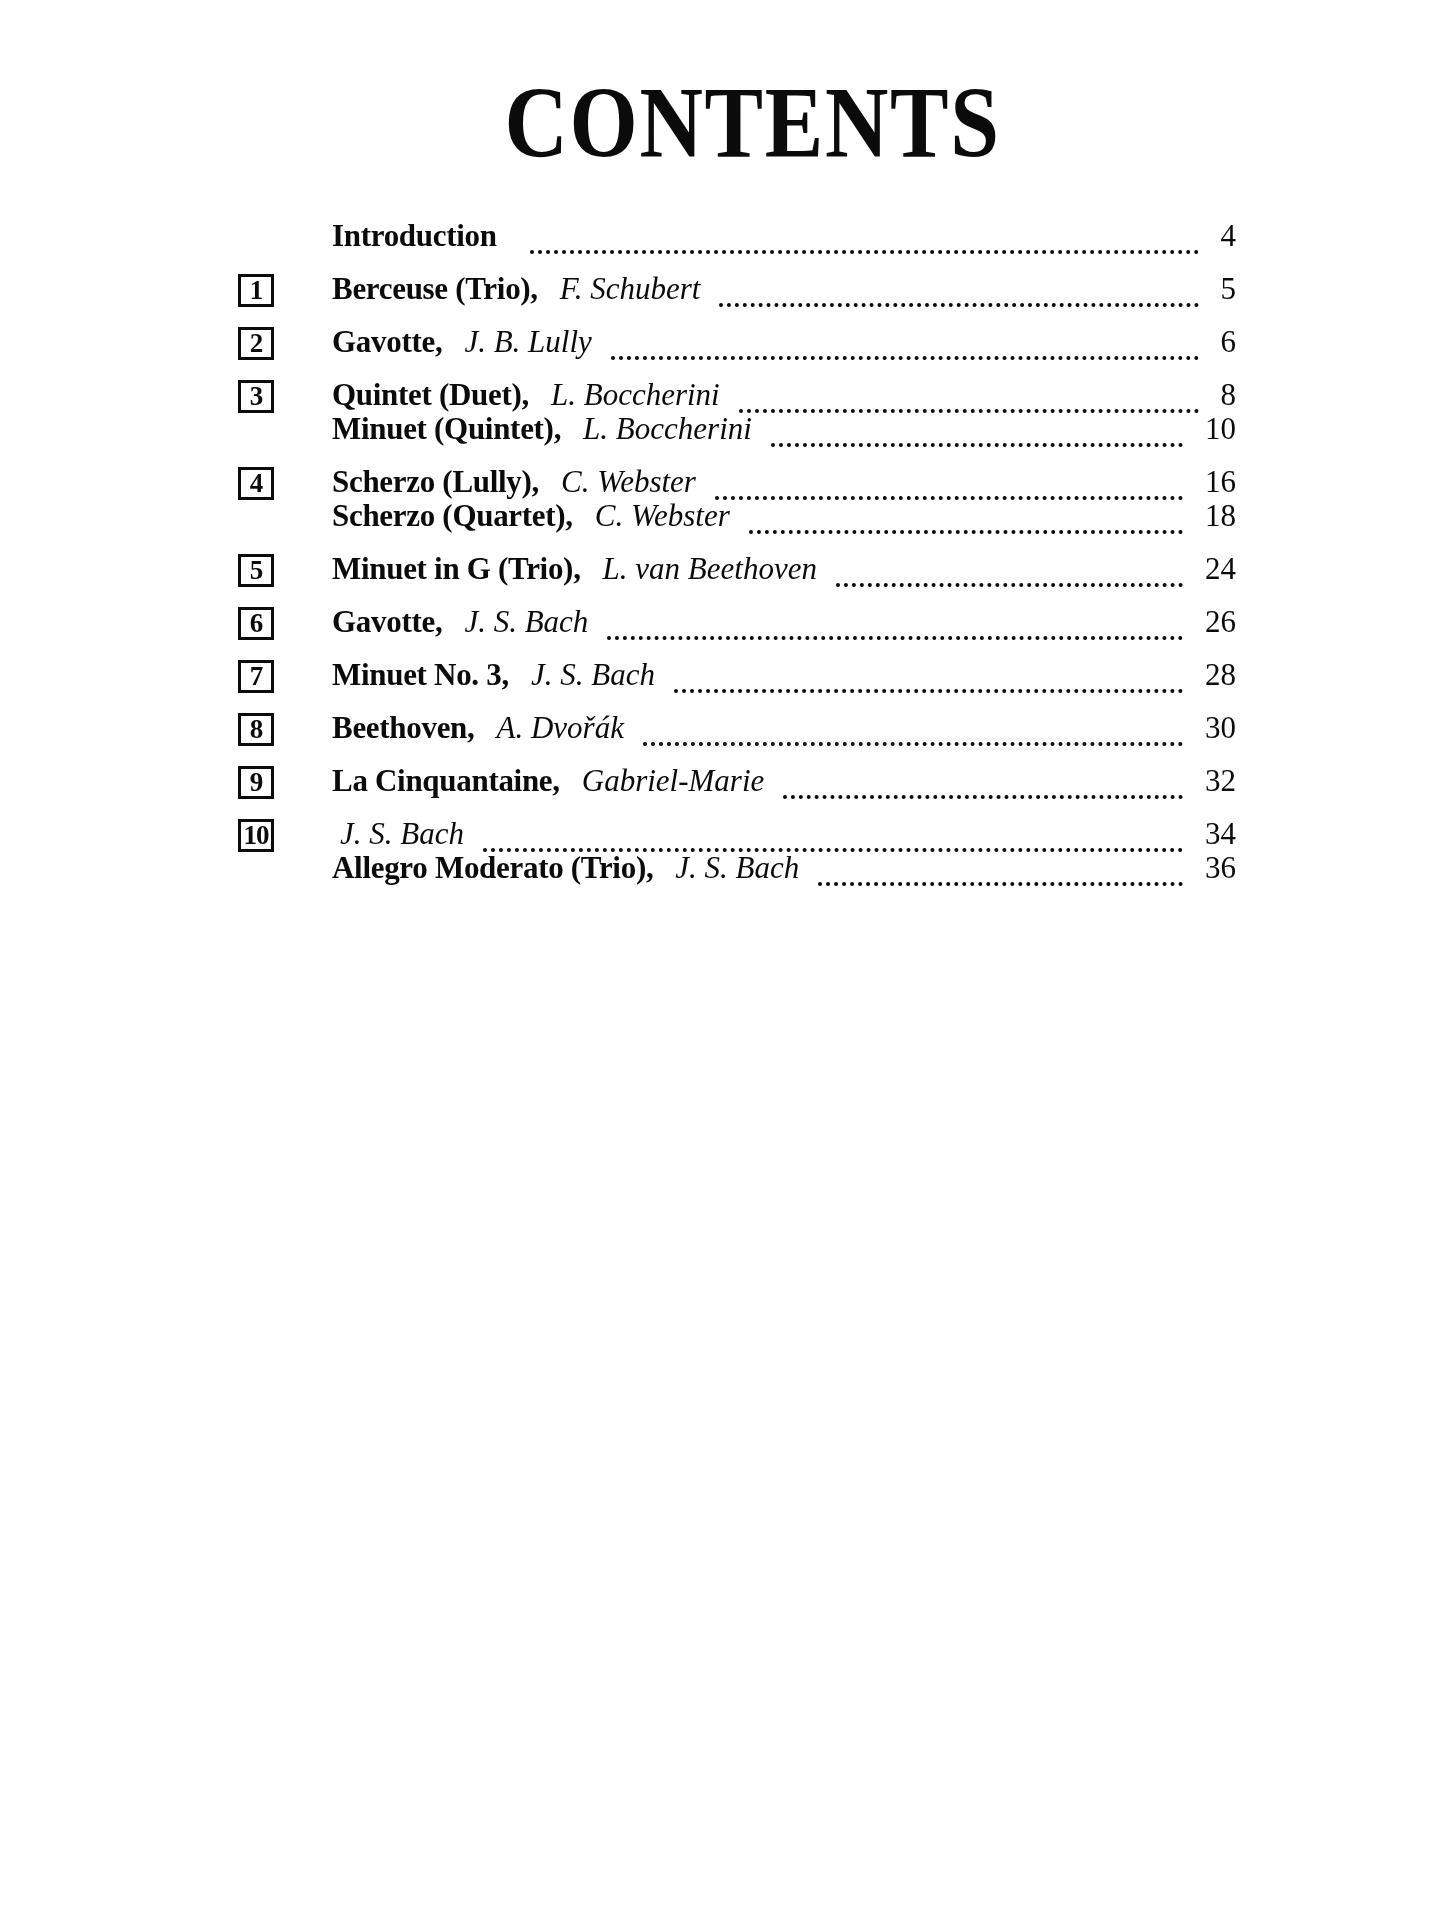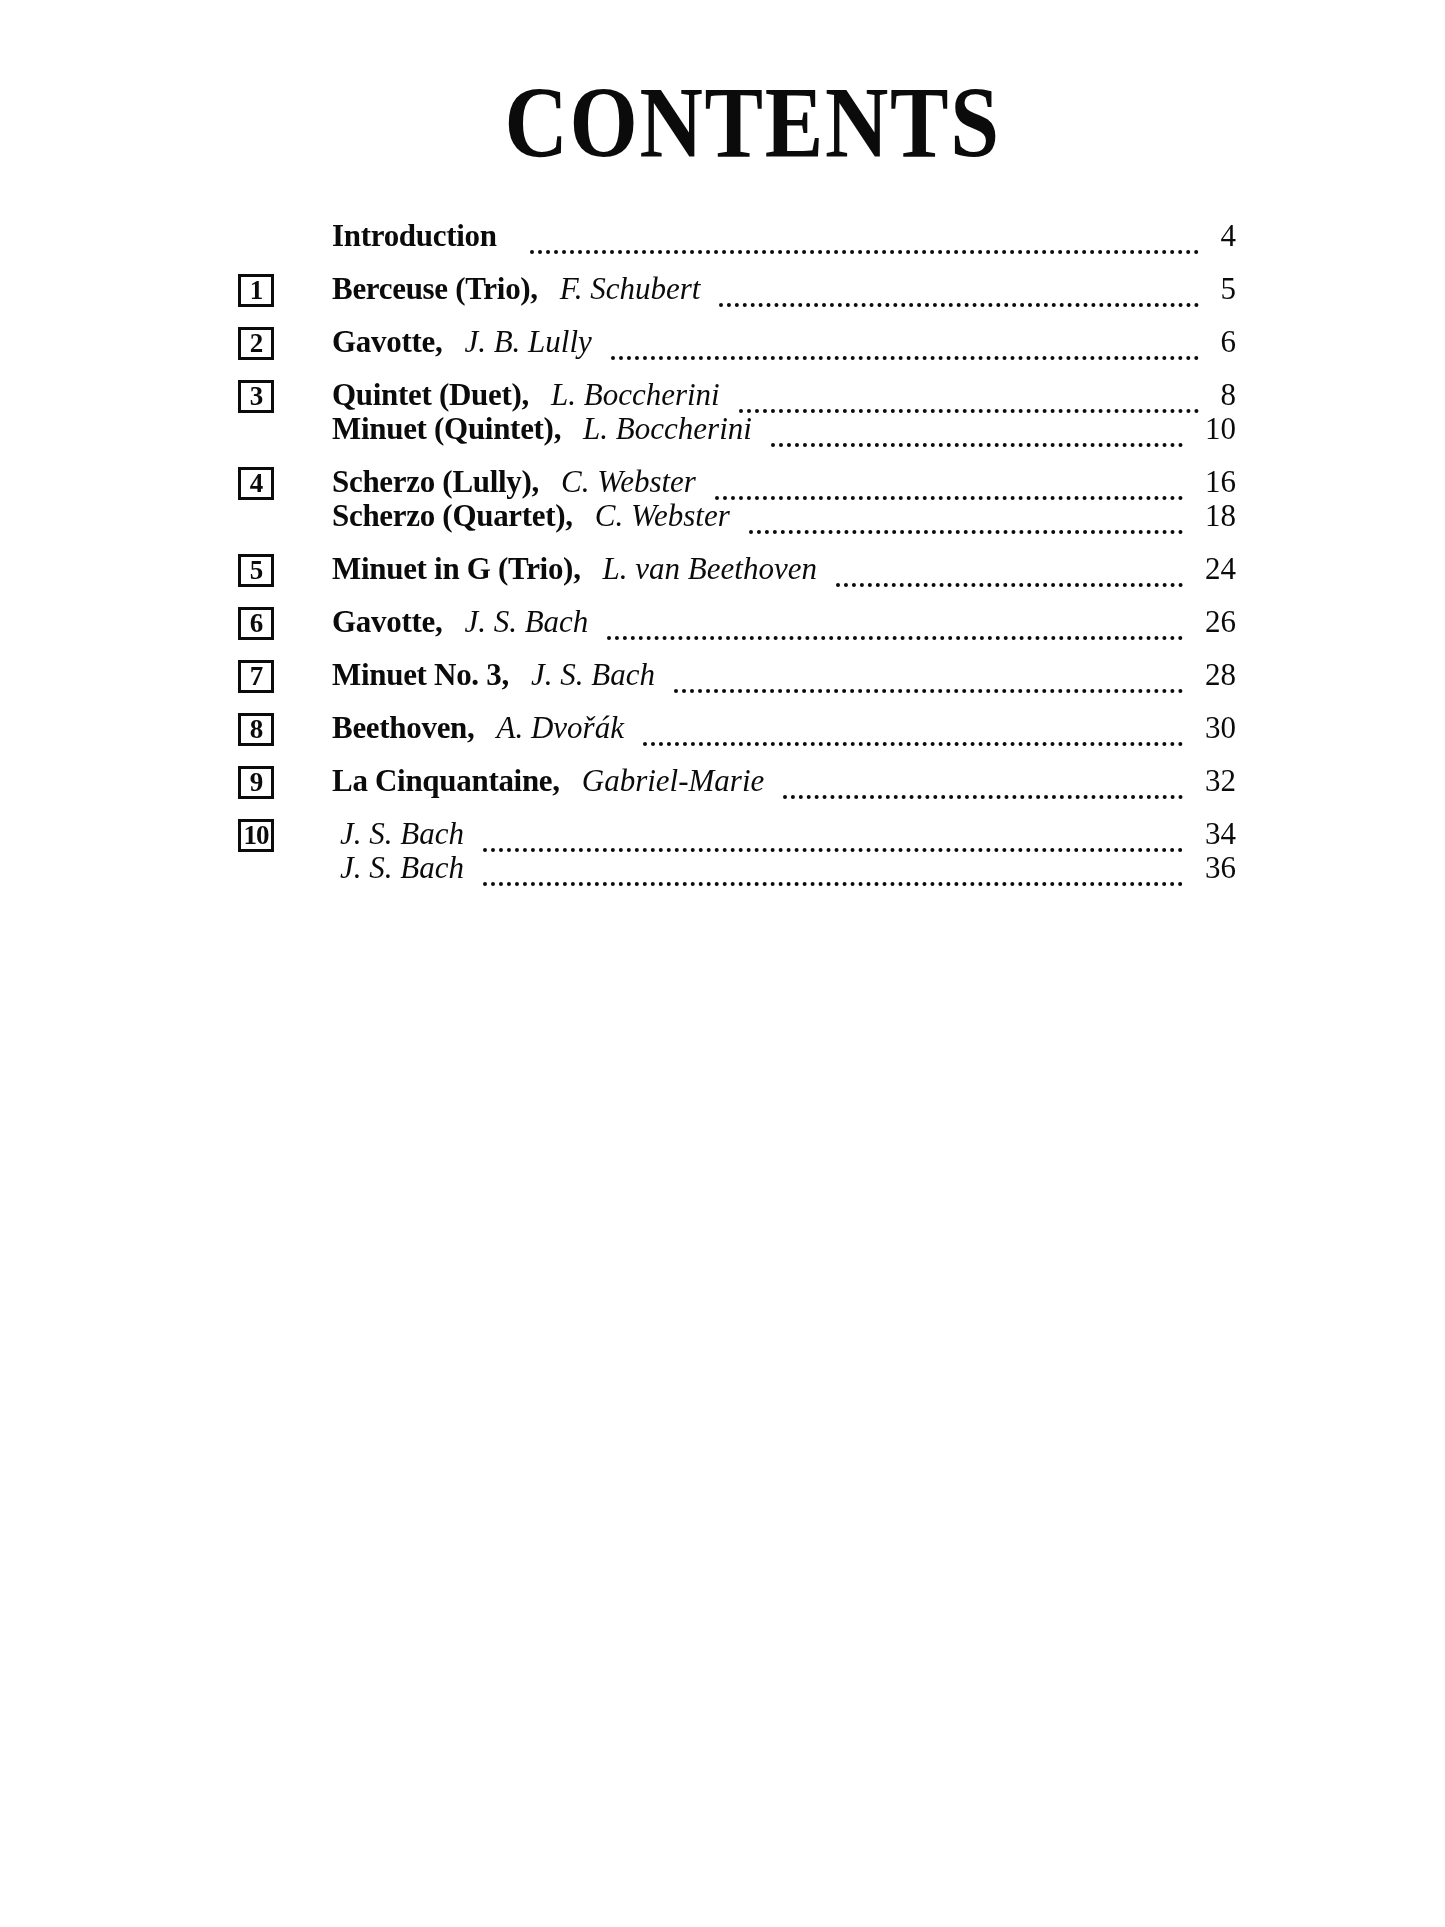--- a/index.html
+++ b/index.html
@@ -200,18 +200,19 @@
       <span class="numbox"><span class="num">10</span></span>
     </div>
     <span class="entry-composer">J. S. Bach</span>
     <span class="leader"></span>
     <span class="pagenum">34</span>
   </div>
       <div class="row">
     <div class="numcol">
       <span class="numbox empty"><span class="num"></span></span>
     </div>
+    <span class="entry-title">Allegro Moderato (Trio),</span>
     <span class="entry-composer">J. S. Bach</span>
     <span class="leader"></span>
     <span class="pagenum">36</span>
   </div>
     </div>
 </div>
 
 </body></html>

